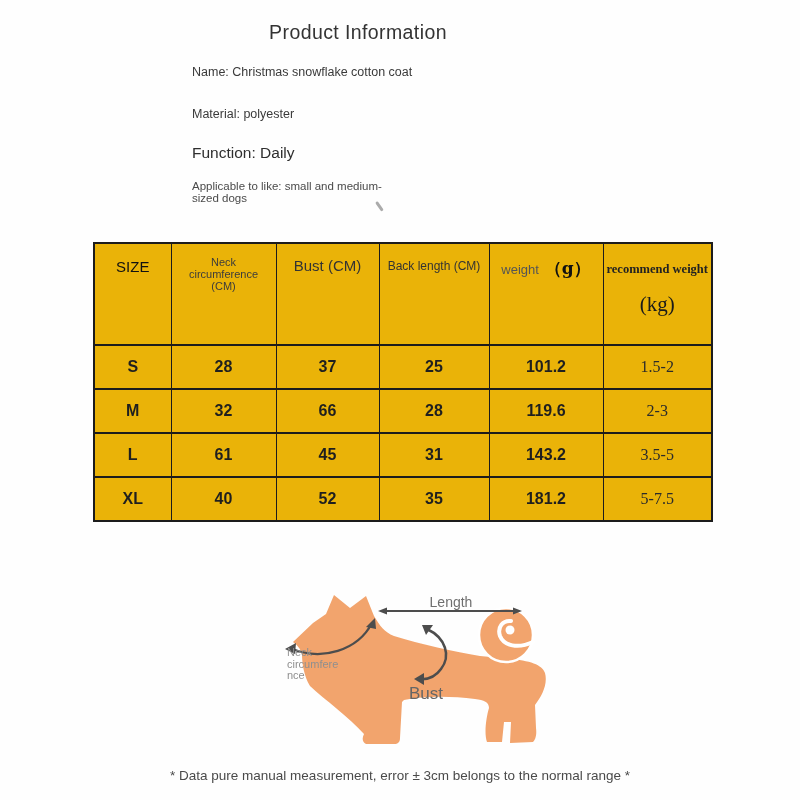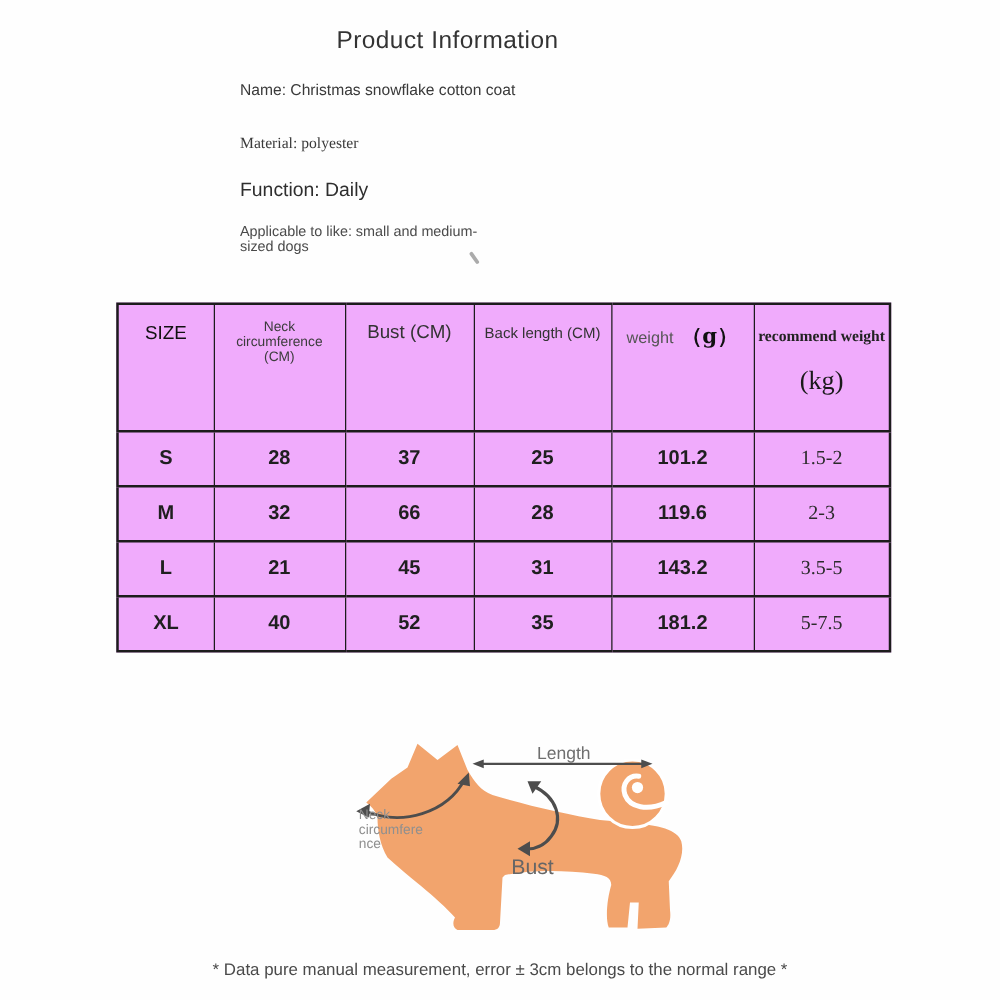--- a/index.html
+++ b/index.html
@@ -3,29 +3,29 @@
 <meta charset="utf-8">
 <style>
   html,body{margin:0;padding:0;background:#ffffff;}
   #page{position:relative;width:800px;height:800px;background:#fefefe;overflow:hidden;
         font-family:"Liberation Sans",sans-serif;color:#333;}
   .abs{position:absolute;}
   #title{top:21px;left:0;width:716px;text-align:center;font-size:19.5px;
          letter-spacing:.4px;color:#333;}
   .info-line{left:192px;color:#3a3a3a;}
   #name-line{top:65px;font-size:12.5px;}
-  #material-line{top:107px;font-size:12.5px;font-family:Liberation Serif, serif;}
+  #material-line{top:107px;font-size:12.5px;}
   #function-line{top:144px;font-size:15.5px;color:#2e2e2e;}
   #applicable-line{top:180px;font-size:11.5px;line-height:1.05;white-space:pre-line;color:#4a4a4a;}
   #cursor-artifact{left:378px;top:201px;width:2.5px;height:11px;background:#8f8f8f;
          transform:rotate(-35deg);border-radius:2px;opacity:.75;}
 
   
   #size-table{left:93px;top:242px;border-collapse:collapse;table-layout:fixed;width:618px;
-         background:#f0abfc;}
+         background:#eab308;}
   #size-table th,#size-table td{border:1px solid #1c1c1c;border-top-width:2px;border-bottom-width:2px;
          padding:0;text-align:center;overflow:hidden;}
   #size-table{border:2px solid #1c1c1c;}
   #size-table th{height:82px;vertical-align:top;font-weight:normal;}
   #size-table td{height:42px;vertical-align:middle;}
   .h-size{font-size:15px;font-weight:700;padding-top:14px !important;color:#111;}
   .h-neck{font-size:11px;line-height:1.1;padding-top:12px !important;white-space:pre-line;color:#3c3c3c;}
   .h-bust{font-size:15px;padding-top:13px !important;color:#333;}
   .h-back{font-size:12px;padding-top:15px !important;color:#333;}
   .h-weight{padding-top:13px !important;}
@@ -97,21 +97,21 @@
       <tr>
         <td class="c-bold">M</td>
         <td class="c-bold">32</td>
         <td class="c-bold">66</td>
         <td class="c-bold">28</td>
         <td class="c-bold">119.6</td>
         <td class="c-serif">2-3</td>
       </tr>
       <tr>
         <td class="c-bold">L</td>
-        <td class="c-bold">21</td>
+        <td class="c-bold">61</td>
         <td class="c-bold">45</td>
         <td class="c-bold">31</td>
         <td class="c-bold">143.2</td>
         <td class="c-serif">3.5-5</td>
       </tr>
       <tr>
         <td class="c-bold">XL</td>
         <td class="c-bold">40</td>
         <td class="c-bold">52</td>
         <td class="c-bold">35</td>

